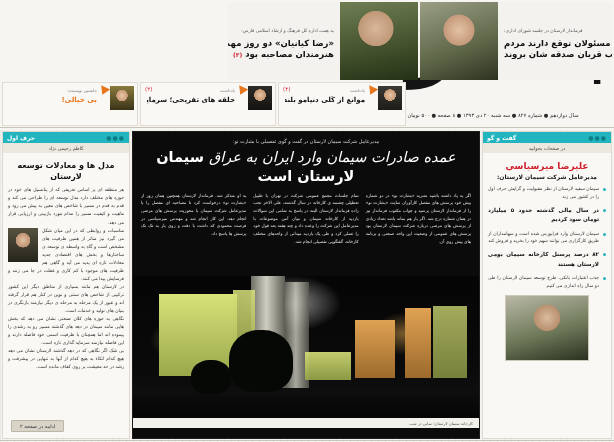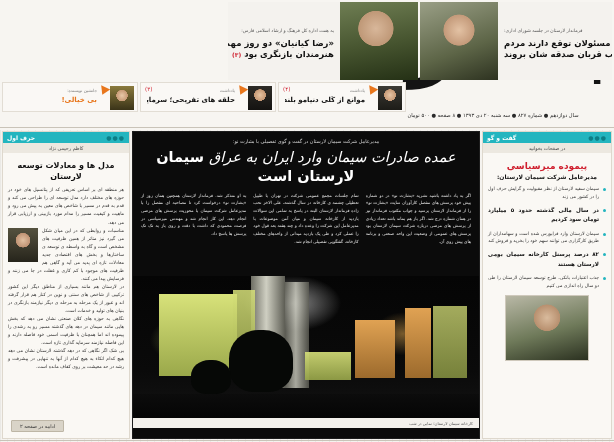--- a/index.html
+++ b/index.html
@@ -80,21 +80,21 @@
   .teaser-a .teaser-head { right:84px; top:36px; text-align:right; }
   .teaser-b .teaser-kicker{ left:84px; top:26px; text-align:left; }
   .teaser-b .teaser-head { left:84px; top:36px; text-align:left; }
   .pageref{ color:#cf1f2e; font-size:6px; }
 
   
   .smallrow{
     position:absolute; left:0; top:82px; width:420px; height:30px;
   }
   .smallcell{
-    position:absolute; top:0; height:30px;
+    position:absolute; top:0; height:44px;
     border:1px solid #e2ddd4; background:#faf8f5;
   }
   .sc1{ left:2px;   width:136px; }
   .sc2{ left:140px; width:136px; }
   .sc3{ left:278px; width:128px; }
   .sc-photo{
     position:absolute; right:3px; top:3px; width:24px; height:24px;
     overflow:hidden; background:#7b6c5a;
   }
   .scp1{ background:radial-gradient(circle at 50% 38%,#e8c6a6 0%,#c89a76 30%,transparent 31%),linear-gradient(#3c3a34,#1d1c18); }
@@ -255,21 +255,21 @@
     <div class="masthead">
       <div class="masthead-word">بشارت نو</div>
       <div class="masthead-sub">سال دوازدهم ● شماره ۸۲۷ ● سه شنبه ۲۰ دی ۱۳۹۳ ● ۸ صفحه ● ۵۰۰ تومان</div>
     </div>
 
     <div class="teaser-a">
       <div class="teaser-photo tp-a"></div>
       <div class="teaser-kicker">به همت اداره کل فرهنگ و ارشاد اسلامی فارس:</div>
       <div class="teaser-head">
         <span>«رضا کیانیان» دو روز مهمان</span><br>
-        <span>هنرمندان بازنگری بود</span>
+        <span>هنرمندان مصاحبه بود</span>
         <span class="pageref">(۳)</span>
       </div>
     </div>
 
     <div class="teaser-b">
       <div class="teaser-photo tp-b"></div>
       <div class="teaser-kicker">فرماندار لارستان در جلسه شورای اداری:</div>
       <div class="teaser-head">
         <span>بعضی مسئولان توقع دارند مردم</span><br>
         
@@ -352,21 +352,21 @@
       <div class="photo-cap">کارخانه سیمان لارستان؛ نمایی در شب</div>
     </div>
   </div>
 
   <div class="col-right">
     <div class="col-head">
       <span class="col-head-dots">●●●</span>
       <span class="col-head-title">گفت و گو</span>
     </div>
     <div class="col-byline">در صفحات بخوانید</div>
-    <div class="q-name">پیموده میرسیاسی</div>
+    <div class="q-name">علیرضا میرسیاسی</div>
     <div class="q-role">مدیرعامل شرکت سیمان لارستان:</div>
     <div class="bullets">
       <div class="bullet">سیمان سفید لارستان از نظر مقبولیت و گرایش حرف اول را در کشور می زند</div>
       <div class="bullet strong">در سال مالی گذشته حدود ۵ میلیارد تومان سود کردیم</div>
       <div class="bullet">سیمان لارستان وارد فرابورس شده است و سهامداران از طریق کارگزاری می توانند سهم خود را بخرید و فروش کند</div>
       <div class="bullet strong">۸۲ درصد پرسنل کارخانه سیمان بومی لارستان هستند</div>
       <div class="bullet">جذب اعتبارات بانکی، طرح توسعه سیمان لارستان را طی دو سال راه اندازی می کنیم</div>
     </div>
     <div class="q-photo"></div>
   </div>

